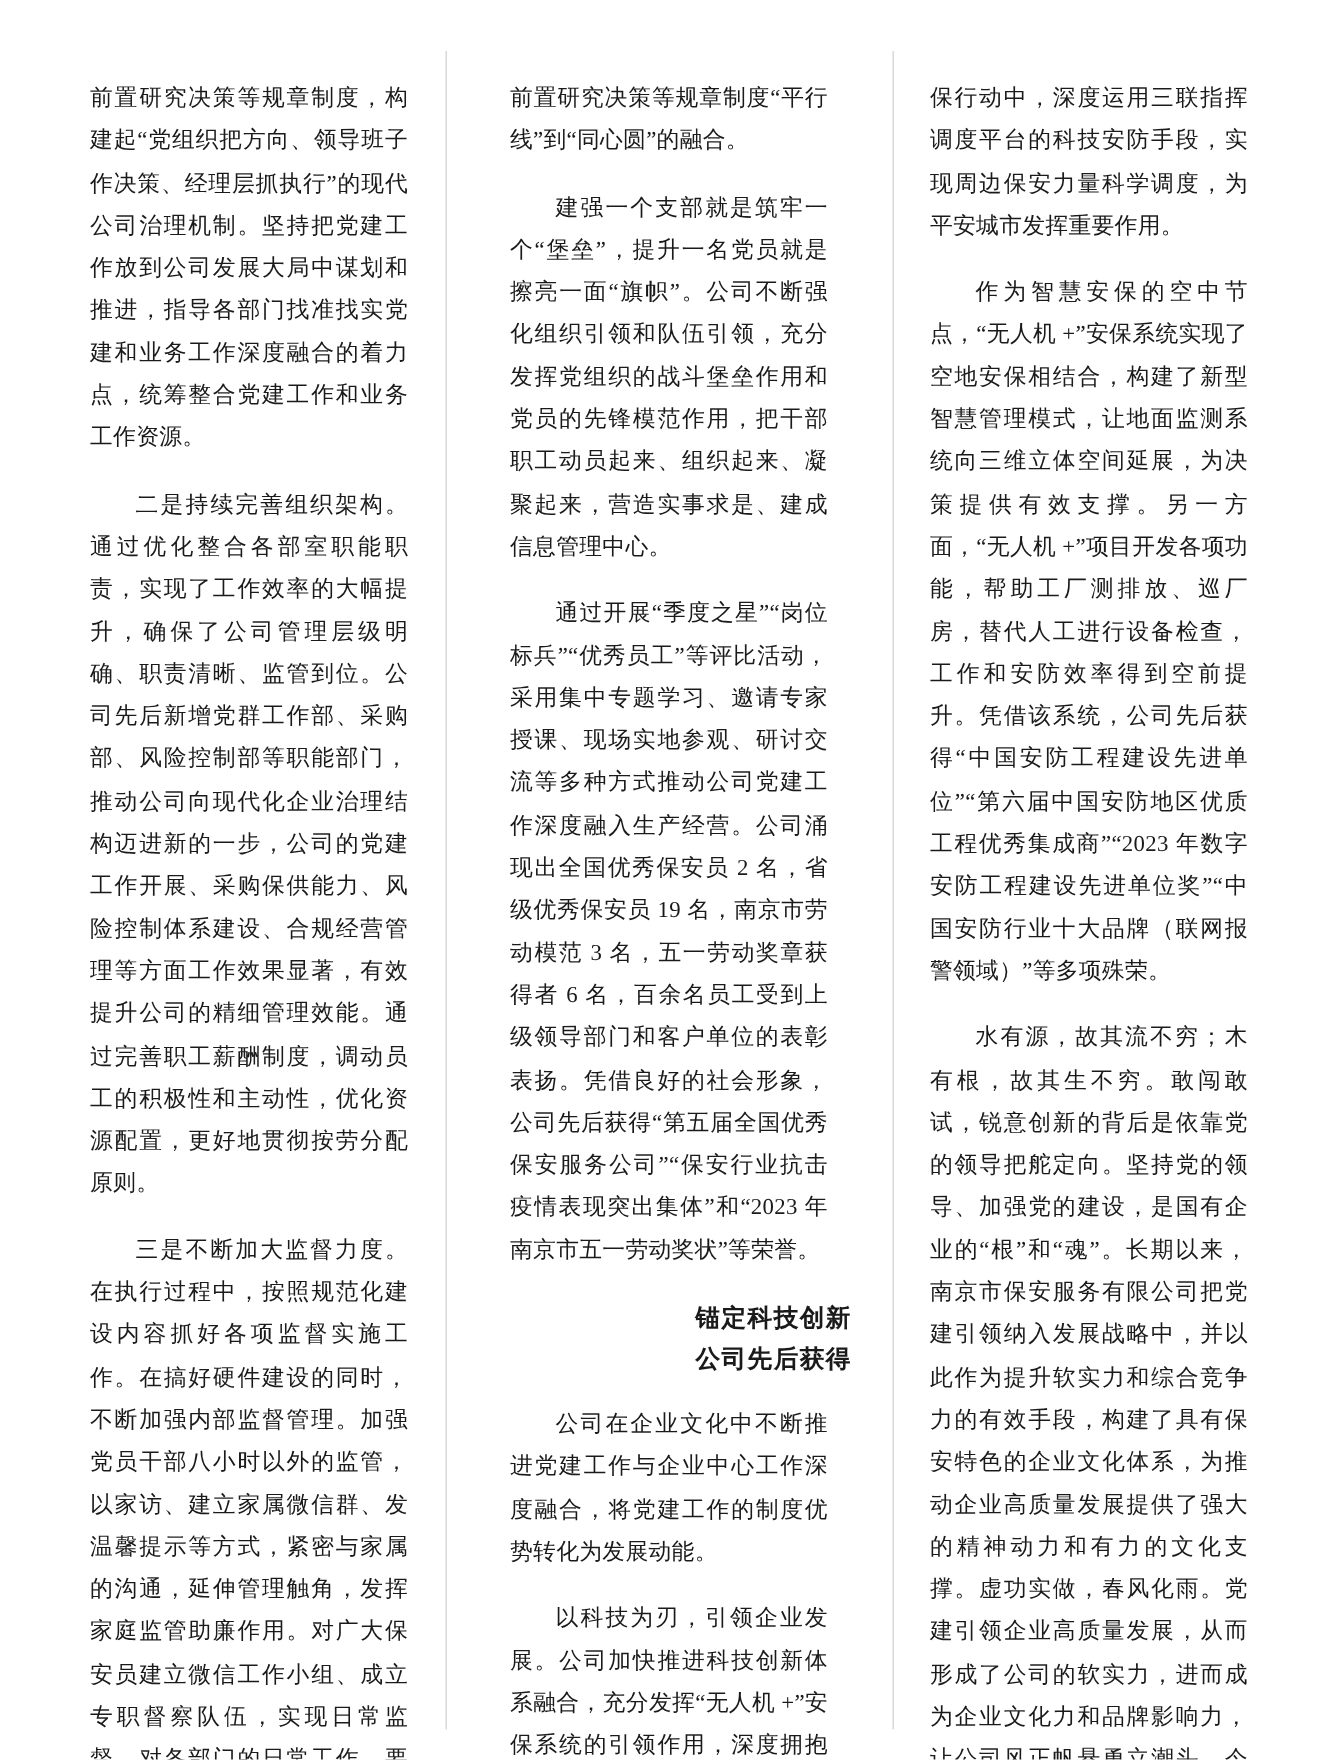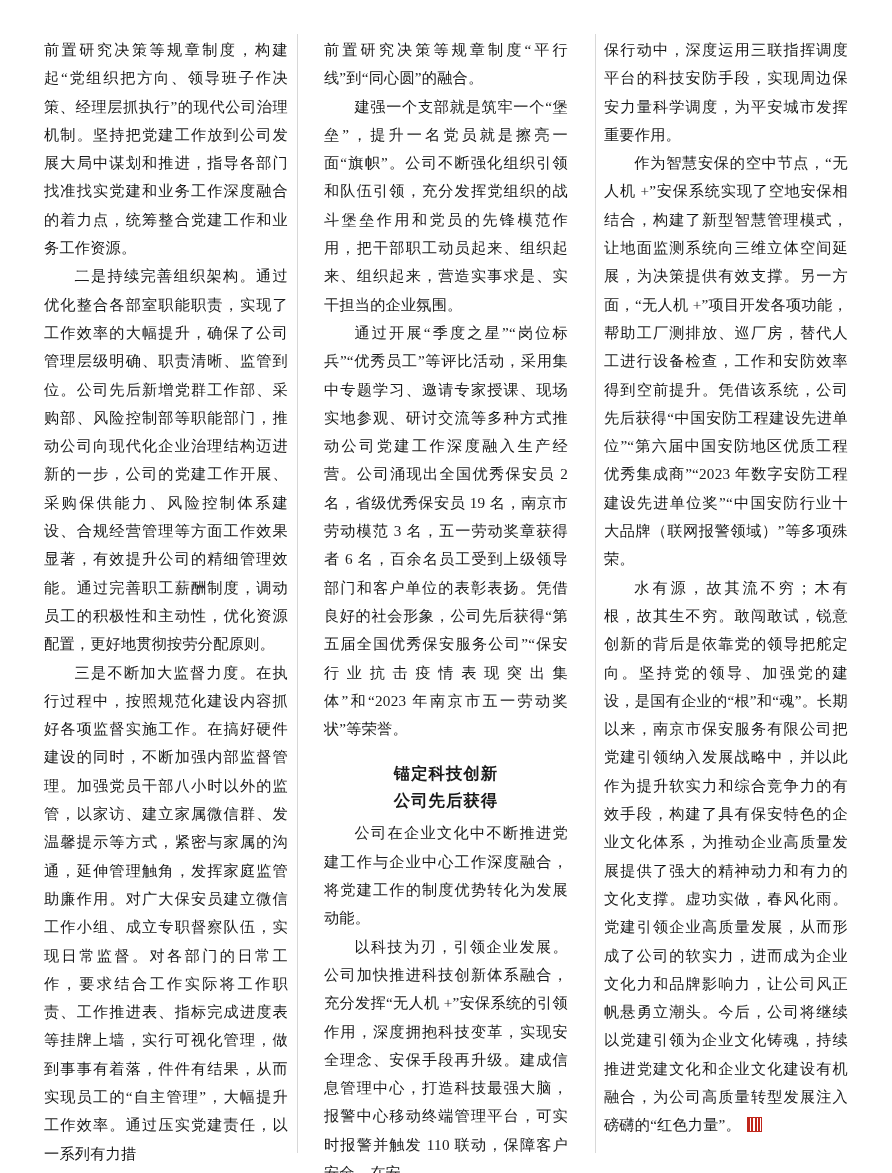--- a/index.html
+++ b/index.html
@@ -43,39 +43,39 @@
     position: absolute;
     top: 34px;
     bottom: 20px;
     width: 1px;
     background: #d8d8d8;
   }
   .divider.d1 { left: 297px; }
   .divider.d2 { left: 595px; }
 
   p.para {
-    margin: 0;
+    margin: 16px;
     font-size: 15.2px;
     line-height: 28.3px;
     text-align: justify;
     text-justify: inter-ideograph;
     letter-spacing: 0.2px;
     text-indent: 2em;
   }
   p.para.noindent {
     text-indent: 0;
   }
   .heading {
     margin: 18px 0 4px 0;
-    text-align: center;
+    text-align: right;
     font-weight: bold;
     font-size: 16.4px;
     line-height: 27px;
     letter-spacing: 1px;
-    font-family: Liberation Mono, monospace;
+    font-family: Liberation Sans, sans-serif;
   }
   .heading .line {
     display: block;
   }
   .endmark {
     display: inline-block;
     width: 15px;
     height: 15px;
     margin-left: 6px;
     vertical-align: -2px;
@@ -95,21 +95,21 @@
   <div class="columns">
 
     <div class="col noborder">
       <p class="para noindent">前置研究决策等规章制度，构建起“党组织把方向、领导班子作决策、经理层抓执行”的现代公司治理机制。坚持把党建工作放到公司发展大局中谋划和推进，指导各部门找准找实党建和业务工作深度融合的着力点，统筹整合党建工作和业务工作资源。</p>
       <p class="para">二是持续完善组织架构。通过优化整合各部室职能职责，实现了工作效率的大幅提升，确保了公司管理层级明确、职责清晰、监管到位。公司先后新增党群工作部、采购部、风险控制部等职能部门，推动公司向现代化企业治理结构迈进新的一步，公司的党建工作开展、采购保供能力、风险控制体系建设、合规经营管理等方面工作效果显著，有效提升公司的精细管理效能。通过完善职工薪酬制度，调动员工的积极性和主动性，优化资源配置，更好地贯彻按劳分配原则。</p>
       <p class="para">三是不断加大监督力度。在执行过程中，按照规范化建设内容抓好各项监督实施工作。在搞好硬件建设的同时，不断加强内部监督管理。加强党员干部八小时以外的监管，以家访、建立家属微信群、发温馨提示等方式，紧密与家属的沟通，延伸管理触角，发挥家庭监管助廉作用。对广大保安员建立微信工作小组、成立专职督察队伍，实现日常监督。对各部门的日常工作，要求结合工作实际将工作职责、工作推进表、指标完成进度表等挂牌上墙，实行可视化管理，做到事事有着落，件件有结果，从而实现员工的“自主管理”，大幅提升工作效率。通过压实党建责任，以一系列有力措</p>
     </div>
 
     <div class="col noborder">
       <p class="para noindent">前置研究决策等规章制度“平行线”到“同心圆”的融合。</p>
-      <p class="para">建强一个支部就是筑牢一个“堡垒”，提升一名党员就是擦亮一面“旗帜”。公司不断强化组织引领和队伍引领，充分发挥党组织的战斗堡垒作用和党员的先锋模范作用，把干部职工动员起来、组织起来、组织起来，营造实事求是、实干担当的企业氛围。</p>
+      <p class="para">建强一个支部就是筑牢一个“堡垒”，提升一名党员就是擦亮一面“旗帜”。公司不断强化组织引领和队伍引领，充分发挥党组织的战斗堡垒作用和党员的先锋模范作用，把干部职工动员起来、组织起来、凝聚起来，营造实事求是、建成信息管理中心。</p>
       <p class="para">通过开展“季度之星”“岗位标兵”“优秀员工”等评比活动，采用集中专题学习、邀请专家授课、现场实地参观、研讨交流等多种方式推动公司党建工作深度融入生产经营。公司涌现出全国优秀保安员 2 名，省级优秀保安员 19 名，南京市劳动模范 3 名，五一劳动奖章获得者 6 名，百余名员工受到上级领导部门和客户单位的表彰表扬。凭借良好的社会形象，公司先后获得“第五届全国优秀保安服务公司”“保安行业抗击疫情表现突出集体”和“2023 年南京市五一劳动奖状”等荣誉。</p>
       <div class="heading">
         <span class="line">锚定科技创新</span>
         <span class="line">公司先后获得</span>
       </div>
       <p class="para">公司在企业文化中不断推进党建工作与企业中心工作深度融合，将党建工作的制度优势转化为发展动能。</p>
       <p class="para">以科技为刃，引领企业发展。公司加快推进科技创新体系融合，充分发挥“无人机 +”安保系统的引领作用，深度拥抱科技变革，实现安全理念、安保手段再升级。建成信息管理中心，打造科技最强大脑，报警中心移动终端管理平台，可实时报警并触发 110 联动，保障客户安全。在安</p>
     </div>
 
     <div class="col noborder">

